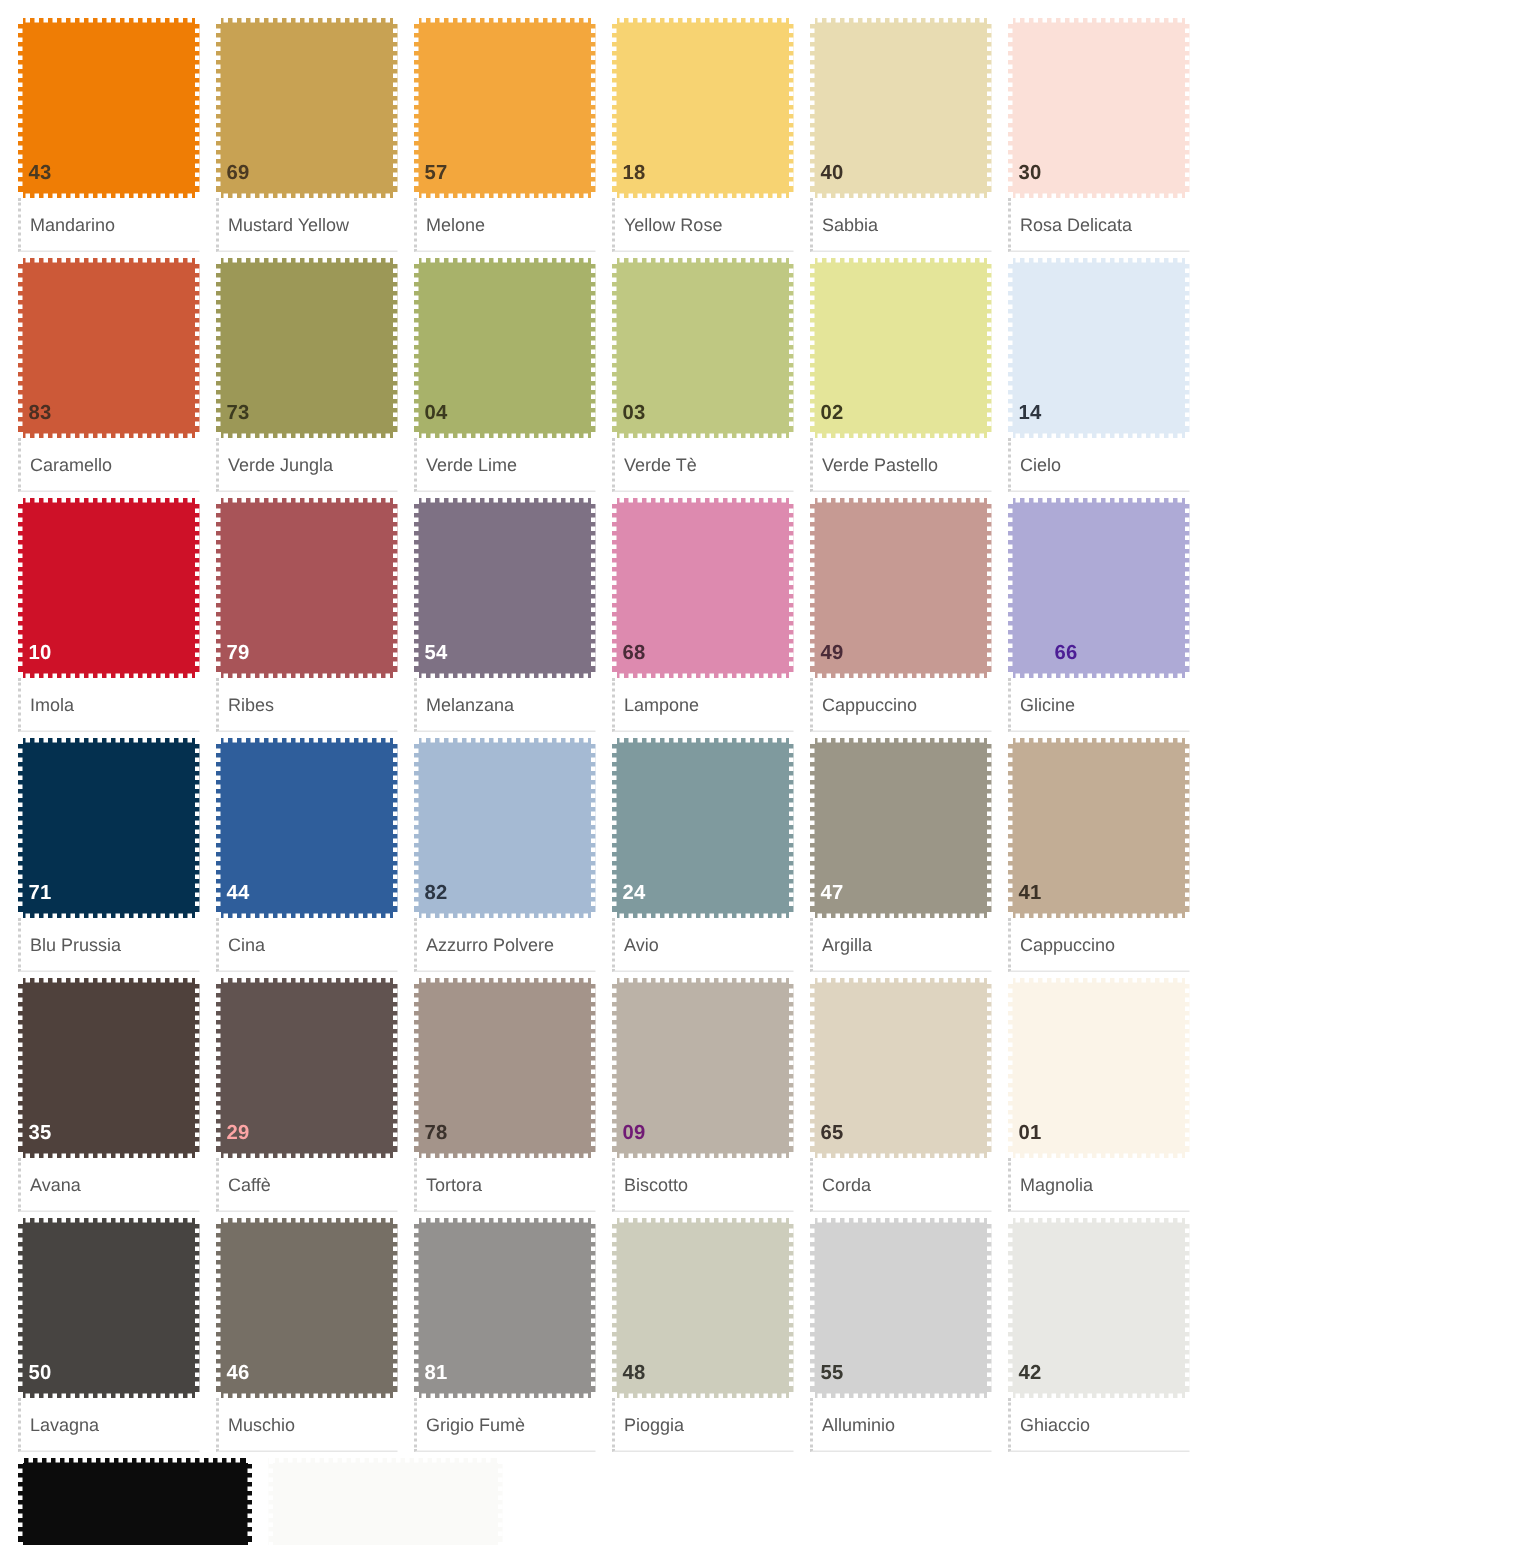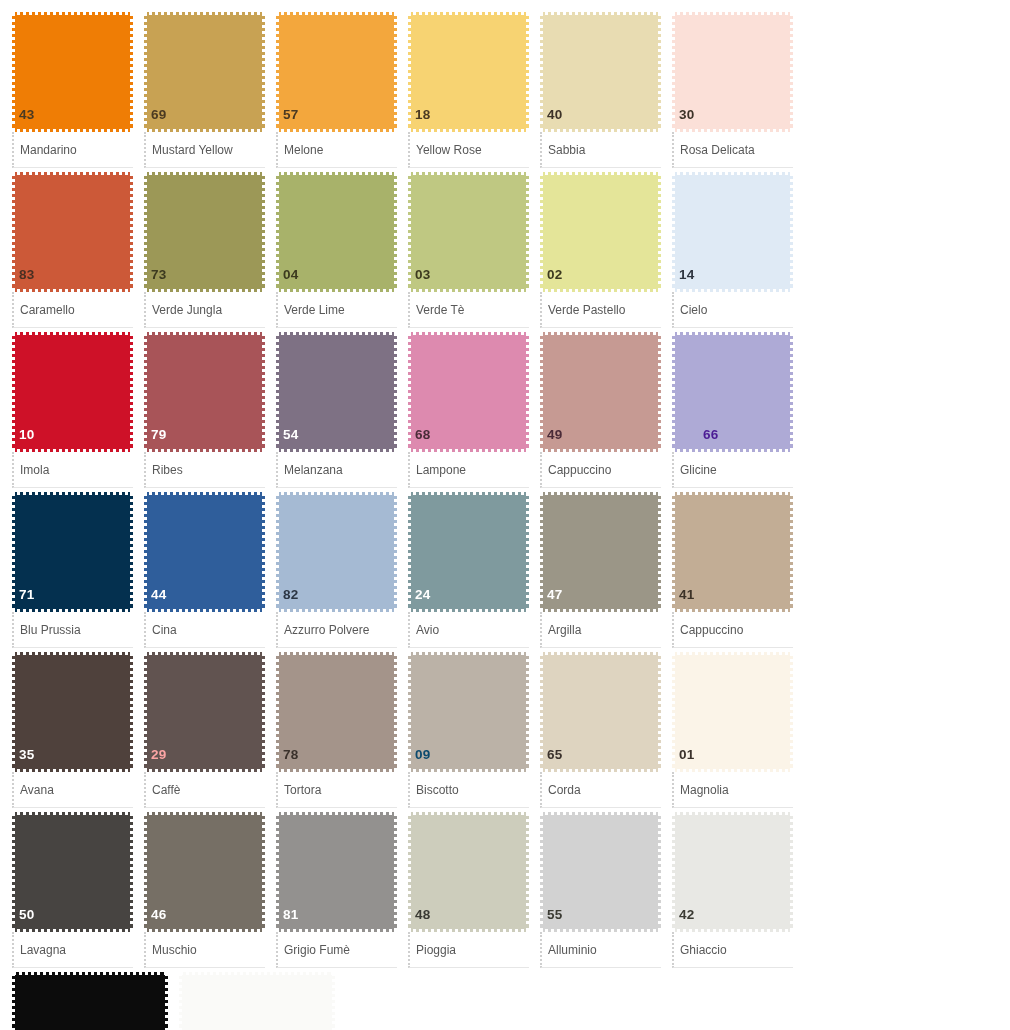--- a/index.html
+++ b/index.html
@@ -316,21 +316,21 @@
       <div class="swatch-cell">
         <div class="chip" style="background: rgb(164, 148, 138);">
           <span class="chip-code" style="color: rgb(59, 50, 44);">78</span>
         </div>
         <div class="name-plate">
           <span class="chip-name">Tortora</span>
         </div>
       </div>
       <div class="swatch-cell">
         <div class="chip" style="background: rgb(187, 178, 167);">
-          <span class="chip-code" style="color: #0c4a6e;">09</span>
+          <span class="chip-code" style="color: #701a75;">09</span>
         </div>
         <div class="name-plate">
           <span class="chip-name">Biscotto</span>
         </div>
       </div>
       <div class="swatch-cell">
         <div class="chip" style="background: rgb(222, 212, 192);">
           <span class="chip-code" style="color: rgb(59, 50, 44);">65</span>
         </div>
         <div class="name-plate">

